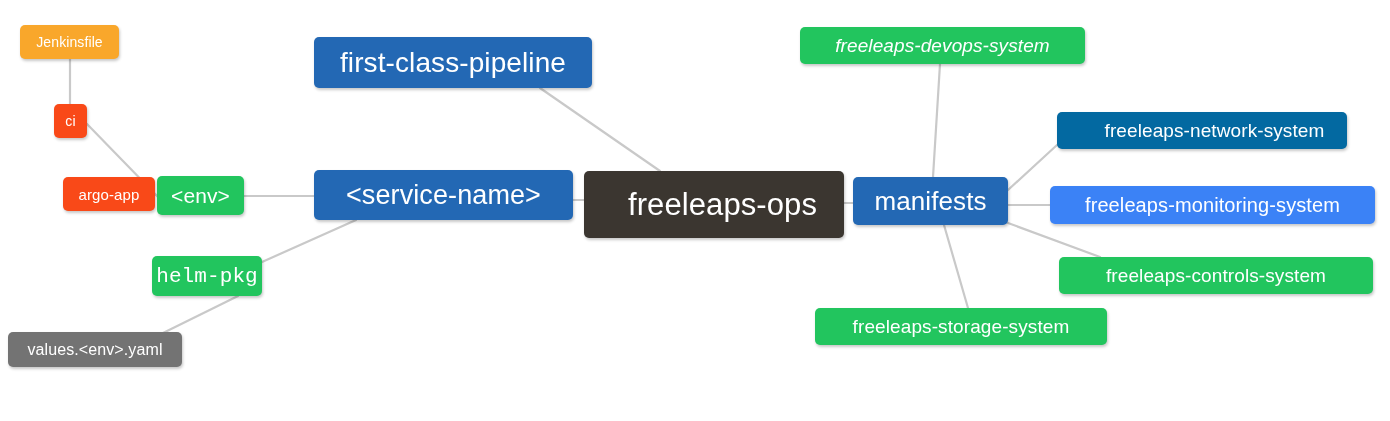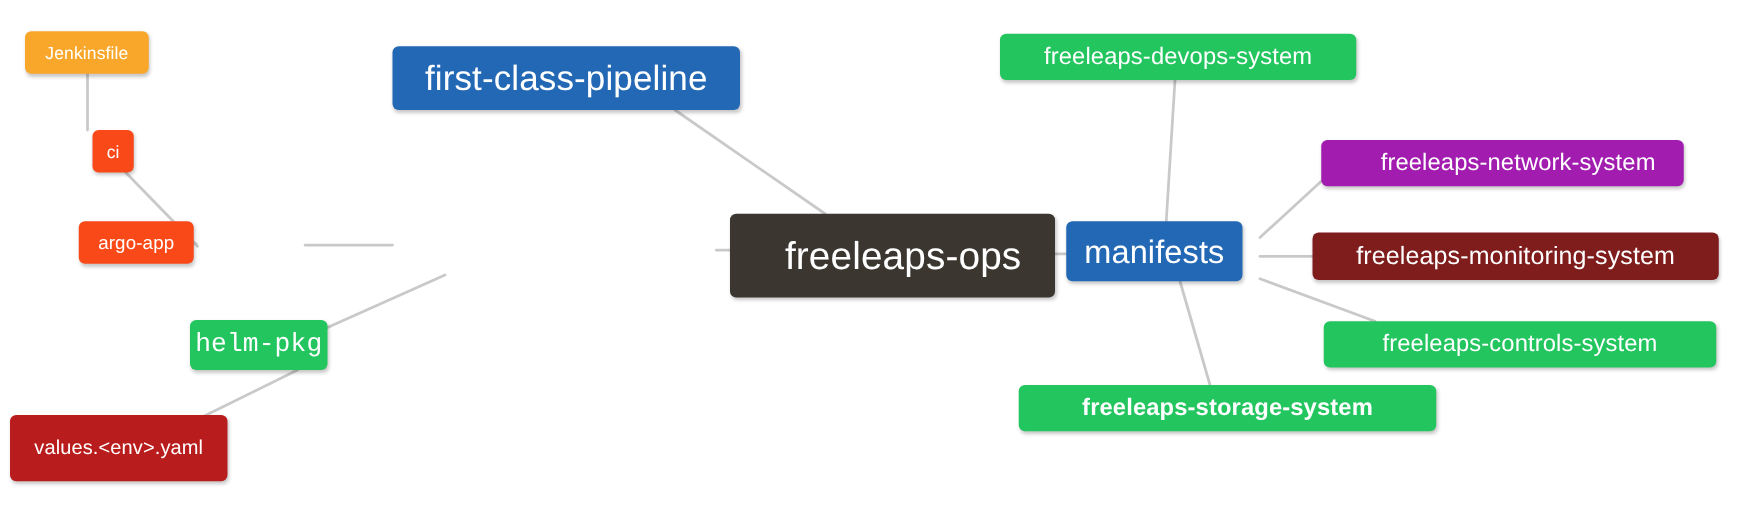--- a/index.html
+++ b/index.html
@@ -52,32 +52,31 @@
     left: 20px; top: 25px; width: 99px; height: 34px;
     background: #f9a72b;
     font-size: 14px;
     border-radius: 5px;
   }
   .n-ci {
     left: 54px; top: 104px; width: 33px; height: 34px;
     background: #f94918;
     font-size: 14px;
     border-radius: 5px;
-    margin-left: 20px;
   }
   .n-argo-app {
     left: 31px; top: 177px; width: 92px; height: 34px;
     background: #f94918;
     font-size: 15px;
     border-radius: 5px;
     margin-left: 32px;
   }
   .n-values-yaml {
-    left: 8px; top: 332px; width: 174px; height: 53px;
-    background: #b91c1c;
+    left: 8px; top: 332px; width: 174px; height: 35px;
+    background: #737373;
     font-size: 16px;
     border-radius: 5px;
   }
   .n-env {
     left: 157px; top: 176px; width: 87px; height: 39px;
     background: #22c55e;
     font-size: 21px;
     border-radius: 5px;
   }
   .n-helm-pkg {
@@ -100,56 +99,56 @@
     border-radius: 5px;
   }
   .n-freeleaps-ops {
     left: 584px; top: 171px; width: 260px; height: 67px;
     background: #3b3630;
     font-size: 31px;
     border-radius: 5px;
     padding-left: 17px;
   }
   .n-manifests {
-    left: 853px; top: 177px; width: 141px; height: 48px;
+    left: 853px; top: 177px; width: 155px; height: 48px;
     background: #2368b4;
     font-size: 26px;
     border-radius: 5px;
   }
   .n-devops {
     left: 800px; top: 27px; width: 285px; height: 37px;
     background: #22c55e;
     font-size: 19px;
     border-radius: 5px;
+    font-style: italic;
   }
   .n-network {
     left: 1057px; top: 112px; width: 290px; height: 37px;
-    background: #a21caf;
+    background: #0369a1;
     font-size: 19px;
     border-radius: 5px;
     padding-left: 25px;
   }
   .n-monitoring {
     left: 1050px; top: 186px; width: 325px; height: 38px;
-    background: #7f1d1d;
+    background: #3b82f6;
     font-size: 20px;
     border-radius: 5px;
   }
   .n-controls {
     left: 1059px; top: 257px; width: 314px; height: 37px;
     background: #22c55e;
     font-size: 19px;
     border-radius: 5px;
   }
   .n-storage {
-    left: 815px; top: 308px; width: 334px; height: 37px;
-    background: #22c55e;
-    font-size: 19px;
-    border-radius: 5px;
-    font-weight: bold;
+    left: 815px; top: 308px; width: 292px; height: 37px;
+    background: #22c55e;
+    font-size: 19px;
+    border-radius: 5px;
   }
 </style>
 </head>
 <body>
 
 <div id="canvas">
 
   <svg id="edges" viewBox="0 0 1390 421" width="1390" height="421" xmlns="http://www.w3.org/2000/svg">
     <g fill="none" stroke="#c9c9c9" stroke-width="2.2" stroke-linecap="round">
 
@@ -192,29 +191,35 @@
   </div>
 
   <div class="node n-argo-app">
     <span class="node-label">argo-app</span>
   </div>
 
   <div class="node n-values-yaml">
     <span class="node-label">values.&lt;env&gt;.yaml</span>
   </div>
 
+  <div class="node n-env">
+    <span class="node-label">&lt;env&gt;</span>
+  </div>
 
   <div class="node n-helm-pkg">
     <span class="node-label">helm-pkg</span>
   </div>
 
   <div class="node n-first-class-pipeline">
     <span class="node-label">first-class-pipeline</span>
   </div>
 
+  <div class="node n-service-name">
+    <span class="node-label">&lt;service-name&gt;</span>
+  </div>
 
   <div class="node n-freeleaps-ops">
     <span class="node-label">freeleaps-ops</span>
   </div>
 
   <div class="node n-manifests">
     <span class="node-label">manifests</span>
   </div>
 
   <div class="node n-devops">

